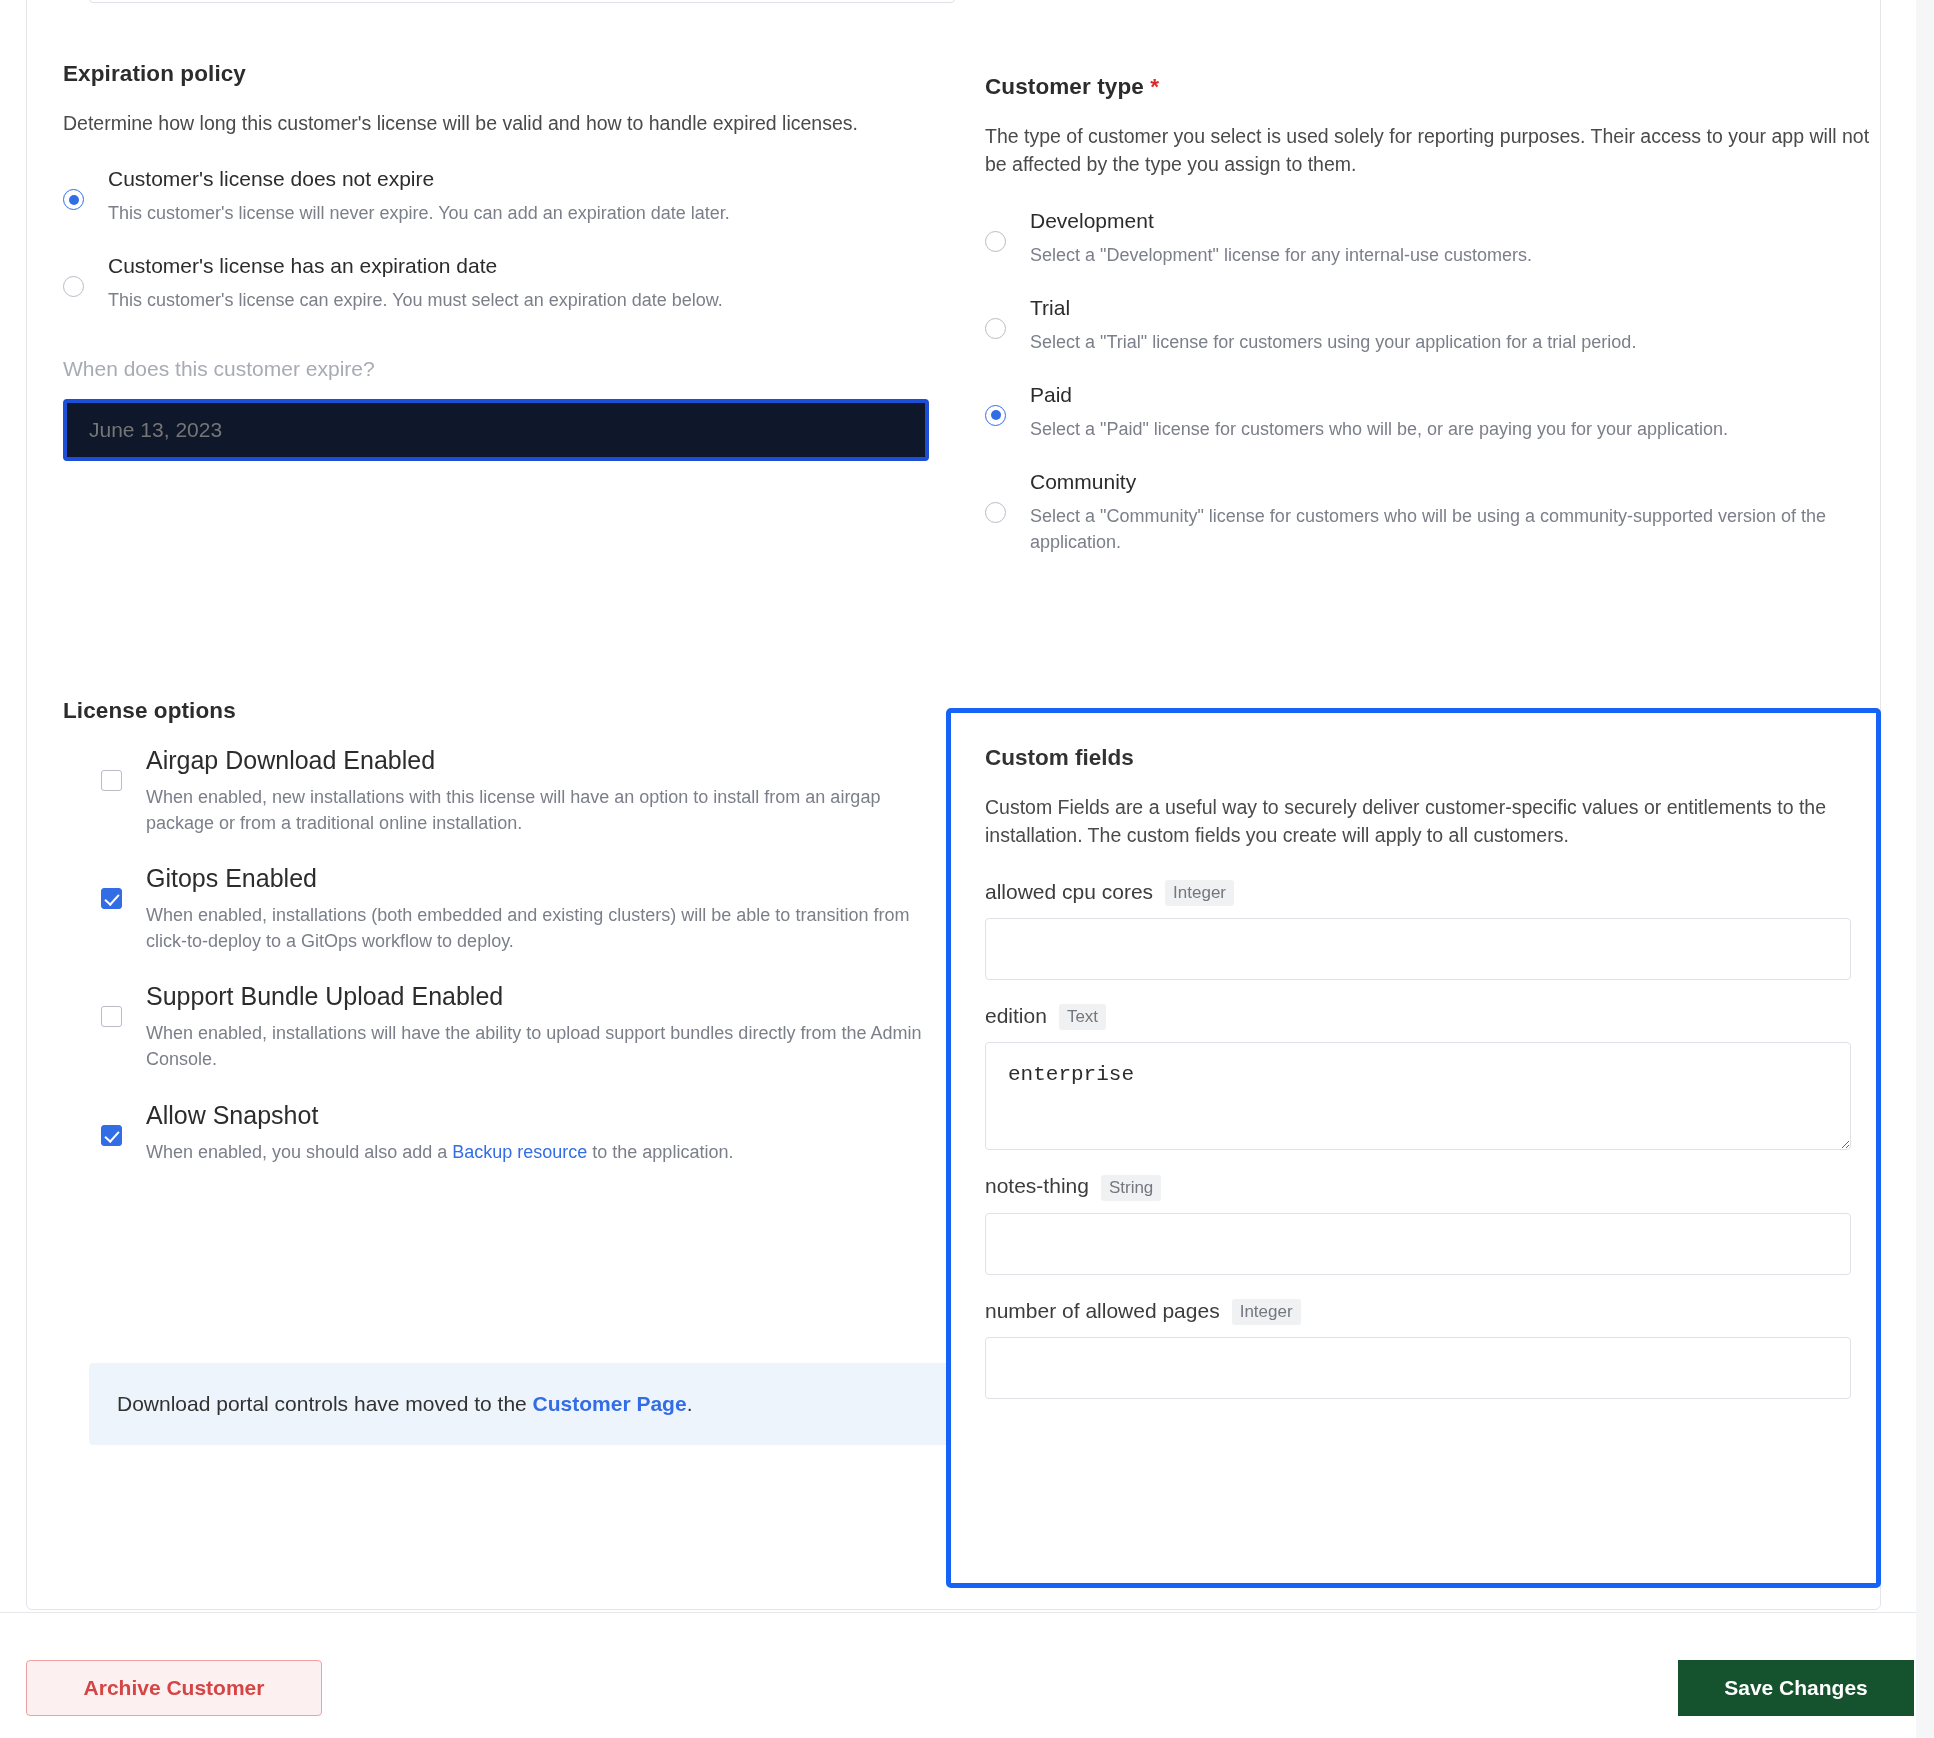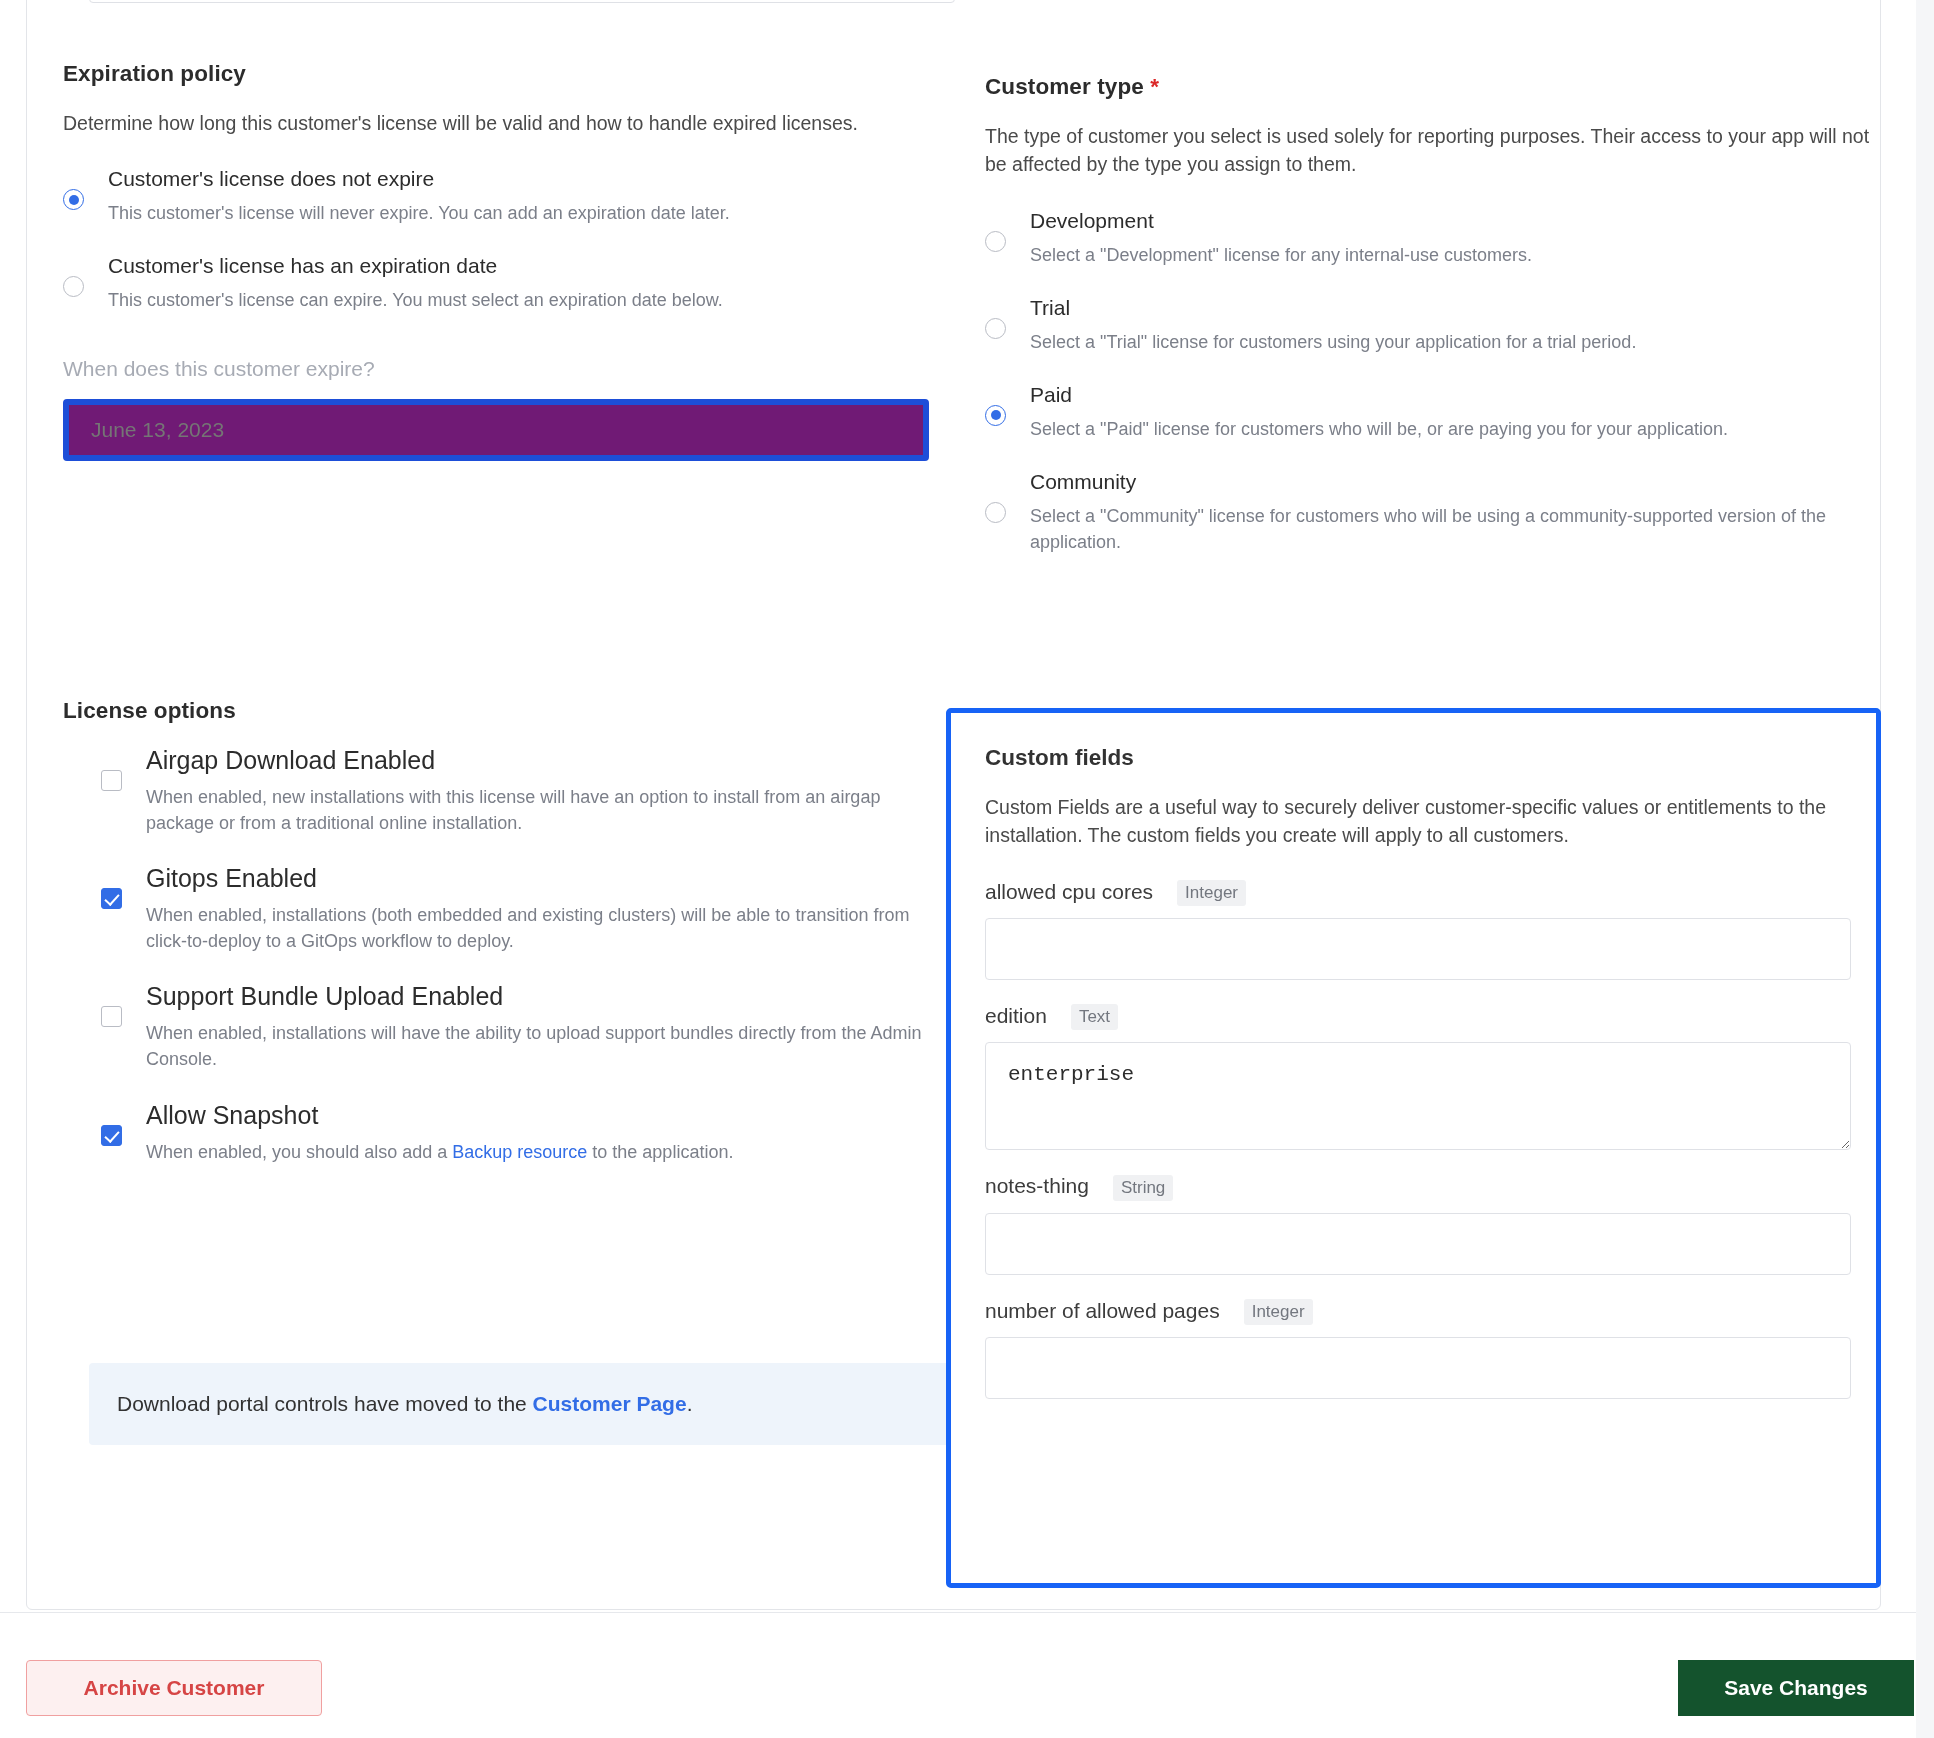--- a/index.html
+++ b/index.html
@@ -120,23 +120,23 @@
 
   
   .exp-question {
     font-size: 21px;
     color: #a7abb4;
     margin: 44px 0 18px 0;
   }
   .date-input {
     width: 866px;
     height: 62px;
-    border: 6px solid #1d4ed8;
-    border-radius: 4px;
-    background: #701a75;
+    border: 4px solid #1d4ed8;
+    border-radius: 4px;
+    background: #0f172a;
     font-size: 21px;
     color: #a7abb4;
     padding: 0 22px;
     line-height: 60px;
   }
 
   
   .lic-title { margin-top: 0; }
   .check-row {
     position: relative;
@@ -226,21 +226,21 @@
     margin-bottom: 12px;
     display: block;
   }
   .cf-type {
     display: inline-block;
     font-size: 17px;
     color: #73777f;
     background: #f0f1f3;
     border-radius: 3px;
     padding: 3px 8px;
-    margin-left: 24px;
+    margin-left: 12px;
     vertical-align: middle;
   }
   .cf-input {
     display: block;
     width: 866px;
     height: 62px;
     border: 1px solid #dfe1e6;
     border-radius: 4px;
     background: #fff;
     font-size: 21px;

